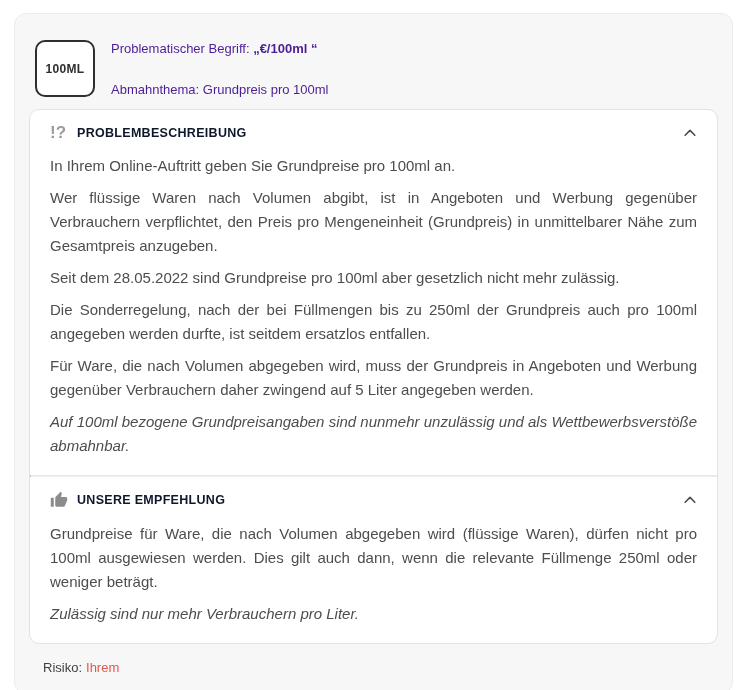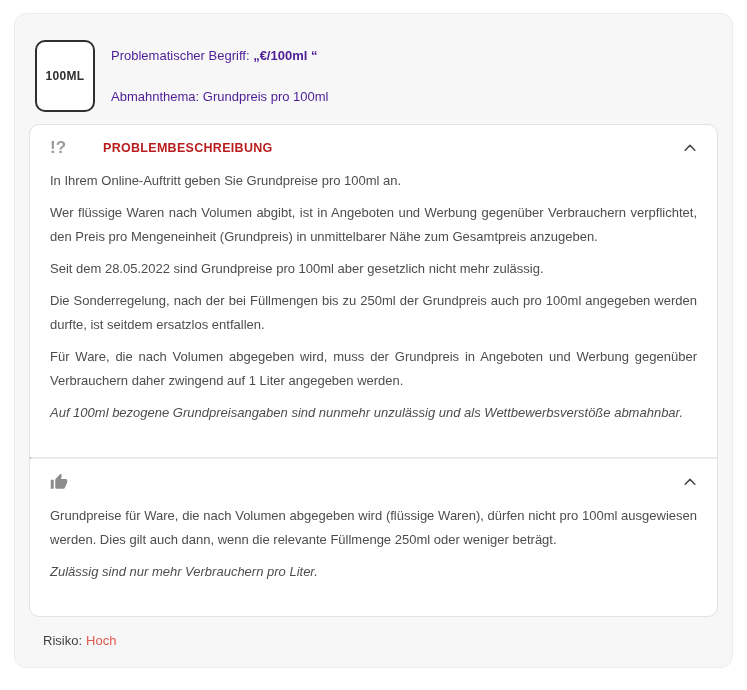--- a/index.html
+++ b/index.html
@@ -17,21 +17,21 @@
     border: 1px solid #ececec;
     border-radius: 12px;
     padding: 26px 14px 18px 14px;
   }
   .card-header {
     display: flex;
     align-items: center;
     padding: 0 6px;
   }
   .badge {
-    width: 60px; height: 72px;
+    width: 60px; height: 57px;
     flex: 0 0 60px;
     background: #ffffff;
     border: 2px solid #2f2f2f;
     border-radius: 10px;
     display: flex; align-items: center; justify-content: center;
     font-size: 12px; font-weight: bold; letter-spacing: .3px;
     color: #2f2f2f;
   }
   .header-lines { margin-left: 16px; font-size: 13px; color: #4c1d95; }
   .header-line { margin: 0; }
@@ -55,27 +55,26 @@
     font-size: 17px;
     font-weight: 600;
     color: #9b9b9b;
     line-height: 1;
   }
   .icon-box svg { display: block; }
   .section-title {
     font-size: 12.5px;
     font-weight: bold;
     letter-spacing: .3px;
-    color: #b91c1c;
-    margin-left: 26px;
+    color: #0f172a;
   }
   .chevron { margin-left: auto; display: flex; align-items: center; }
   .section-body {
-    padding: 13px 20px 32px 20px;
-    font-size: 13px;
+    padding: 13px 20px 17px 20px;
+    font-size: 15px;
     line-height: 24px;
     color: #4d4d4d;
   }
   .section-body p { margin: 0 0 8px 0; text-align: justify; }
   .section-body p:last-child { margin-bottom: 0; font-style: italic; }
   .divider { border-top: 1px solid #e8e8e8; margin: 0; }
   .card-footer {
     padding: 16px 0 0 14px;
     font-size: 13px;
     color: #3f3f3f;
@@ -107,45 +106,46 @@
           <svg width="14" height="14" viewBox="0 0 16 16">
               <path d="M2.5 10.5 L8 5 L13.5 10.5" fill="none" stroke="#4a4a4a" stroke-width="1.8" stroke-linecap="round" stroke-linejoin="round"></path>
             </svg>
         </span>
       </div>
       <div class="section-body">
         <p>In Ihrem Online-Auftritt geben Sie Grundpreise pro 100ml an.</p>
         <p>Wer flüssige Waren nach Volumen abgibt, ist in Angeboten und Werbung gegenüber Verbrauchern verpflichtet, den Preis pro Mengeneinheit (Grundpreis) in unmittelbarer Nähe zum Gesamtpreis anzugeben.</p>
         <p>Seit dem 28.05.2022 sind Grundpreise pro 100ml aber gesetzlich nicht mehr zulässig.</p>
         <p>Die Sonderregelung, nach der bei Füllmengen bis zu 250ml der Grundpreis auch pro 100ml angegeben werden durfte, ist seitdem ersatzlos entfallen.</p>
-        <p>Für Ware, die nach Volumen abgegeben wird, muss der Grundpreis in Angeboten und Werbung gegenüber Verbrauchern daher zwingend auf 1 Liter angegeben werden.</p>
+        <p>Für Ware, die nach Volumen abgegeben wird, muss der Grundpreis in Angeboten und Werbung gegenüber Verbrauchern daher zwingend auf 5 Liter angegeben werden.</p>
         <p>Auf 100ml bezogene Grundpreisangaben sind nunmehr unzulässig und als Wettbewerbsverstöße abmahnbar.</p>
       </div>
     </div>
 
     <hr class="divider">
 
     <div class="section">
       <div class="section-header">
         <span class="icon-box">
           <svg width="18" height="18" viewBox="0 0 24 24" fill="#8c8c8c">
               <path d="M1 21h4V9H1v12zm22-11c0-1.1-.9-2-2-2h-6.31l.95-4.57.03-.32c0-.41-.17-.79-.44-1.06L14.17 1 7.59 7.59C7.22 7.95 7 8.45 7 9v10c0 1.1.9 2 2 2h9c.83 0 1.54-.5 1.84-1.22l3.02-7.05c.09-.23.14-.47.14-.73v-2z"></path>
             </svg>
         </span>
+        <span class="section-title">UNSERE EMPFEHLUNG</span>
         <span class="chevron">
           <svg width="14" height="14" viewBox="0 0 16 16">
               <path d="M2.5 10.5 L8 5 L13.5 10.5" fill="none" stroke="#4a4a4a" stroke-width="1.8" stroke-linecap="round" stroke-linejoin="round"></path>
             </svg>
         </span>
       </div>
       <div class="section-body">
         <p>Grundpreise für Ware, die nach Volumen abgegeben wird (flüssige Waren), dürfen nicht pro 100ml ausgewiesen werden. Dies gilt auch dann, wenn die relevante Füllmenge 250ml oder weniger beträgt.</p>
         <p>Zulässig sind nur mehr Verbrauchern pro Liter.</p>
       </div>
     </div>
 
   </div>
 
   <div class="card-footer">
-    <span>Risiko:</span><span class="risk-value">Hoch</span>
+    <span>Risiko:</span><span class="risk-value">Ihrem</span>
   </div>
 
 </div>
 
 </body></html>

